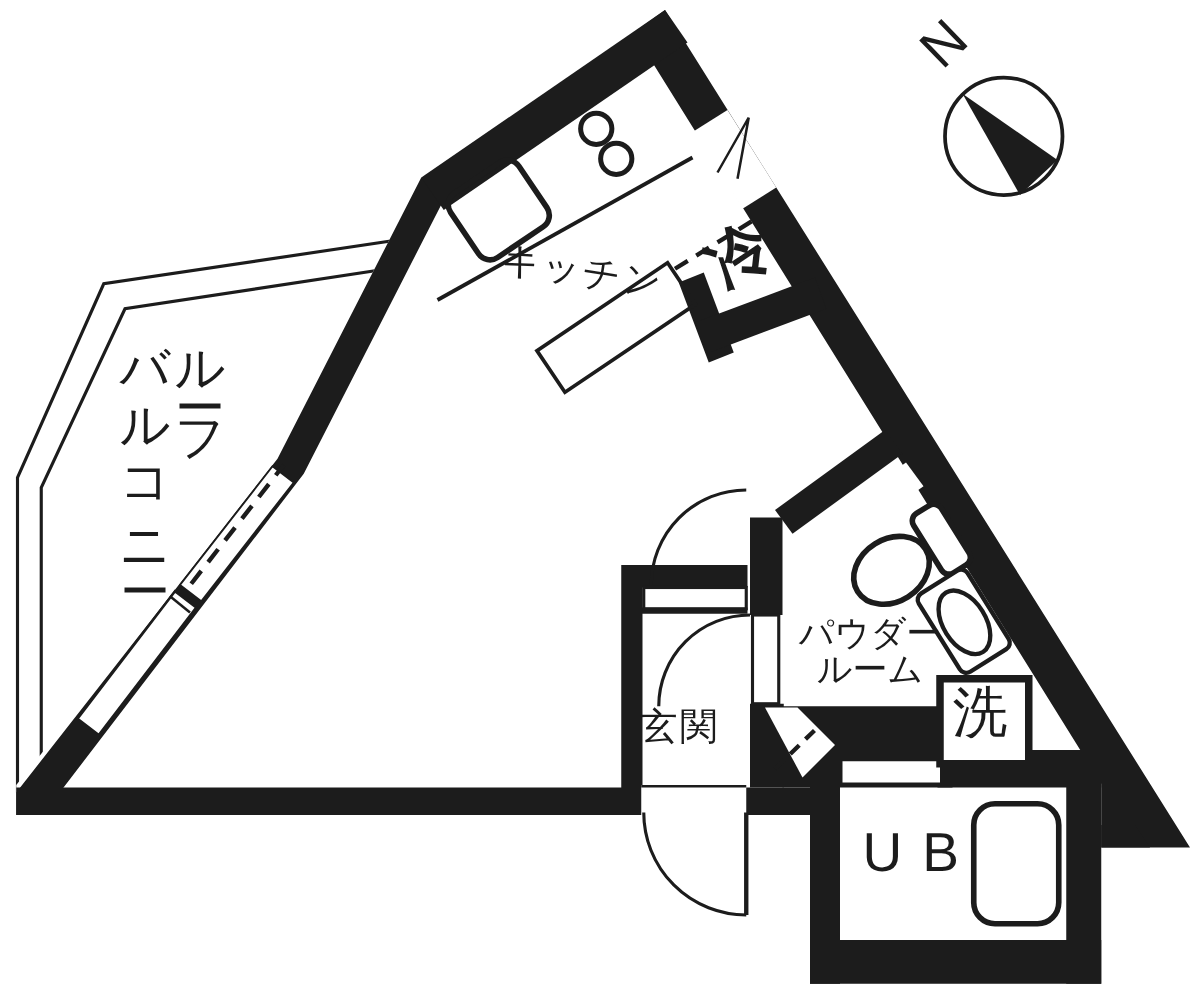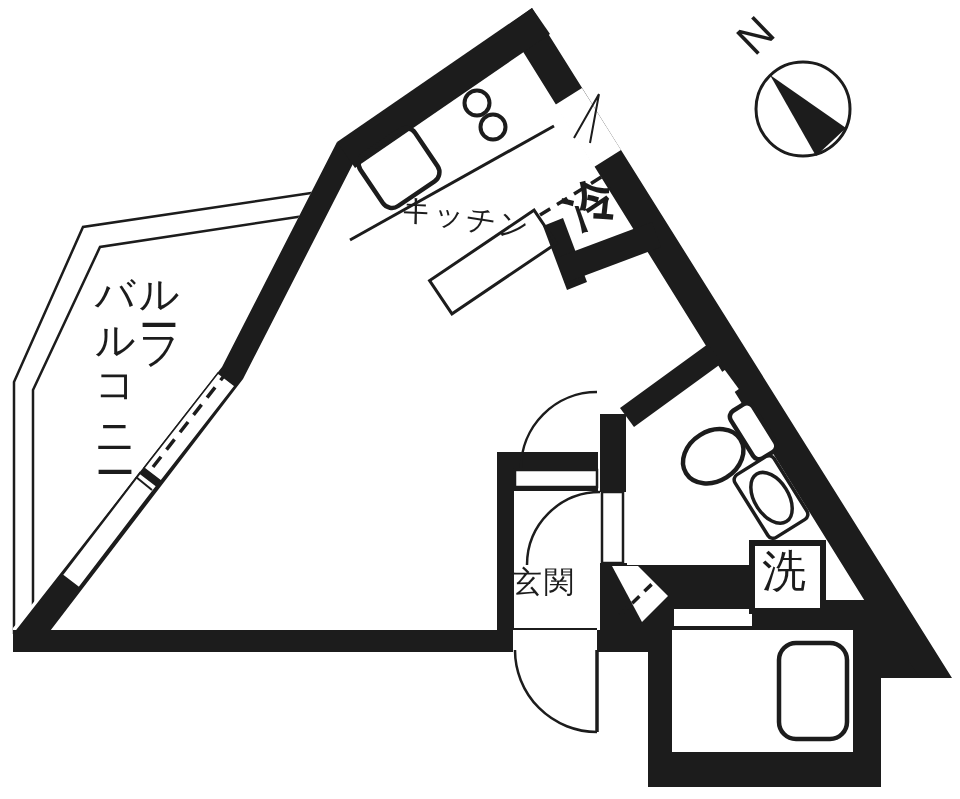--- a/index.html
+++ b/index.html
@@ -126,20 +126,23 @@
     </g>
   </svg>
 
   <div class="lbl v" style="left:138px;top:254px;font-size:40px;">ルーフ</div>
   <div class="lbl v" style="left:94px;top:250px;font-size:40px;">バルコニー</div>
 
   <div class="lbl rot" style="left:404px;top:192px;font-size:30px;letter-spacing:2px;transform:rotate(9deg);">キッチン</div>
 
   <div class="lbl rot" style="left:556px;top:196px;font-size:50px;font-weight:bold;transform:rotate(-34deg);">冷</div>
 
+  <div class="lbl" style="left:628px;top:492px;width:136px;font-size:28px;text-align:center;">パウダー
+ルーム</div>
 
   <div class="lbl" style="left:512px;top:566px;font-size:30px;letter-spacing:2px;text-align:center;">玄関</div>
 
   <div class="lbl" style="left:762px;top:548px;font-size:44px;">洗</div>
 
+  <div class="lbl" style="left:690px;top:660px;font-size:44px;letter-spacing:16px;">UB</div>
 
   <div class="lbl rot" style="left:728px;top:30px;font-size:44px;transform:rotate(-44deg);">N</div>
 </div>
 
 </body></html>

